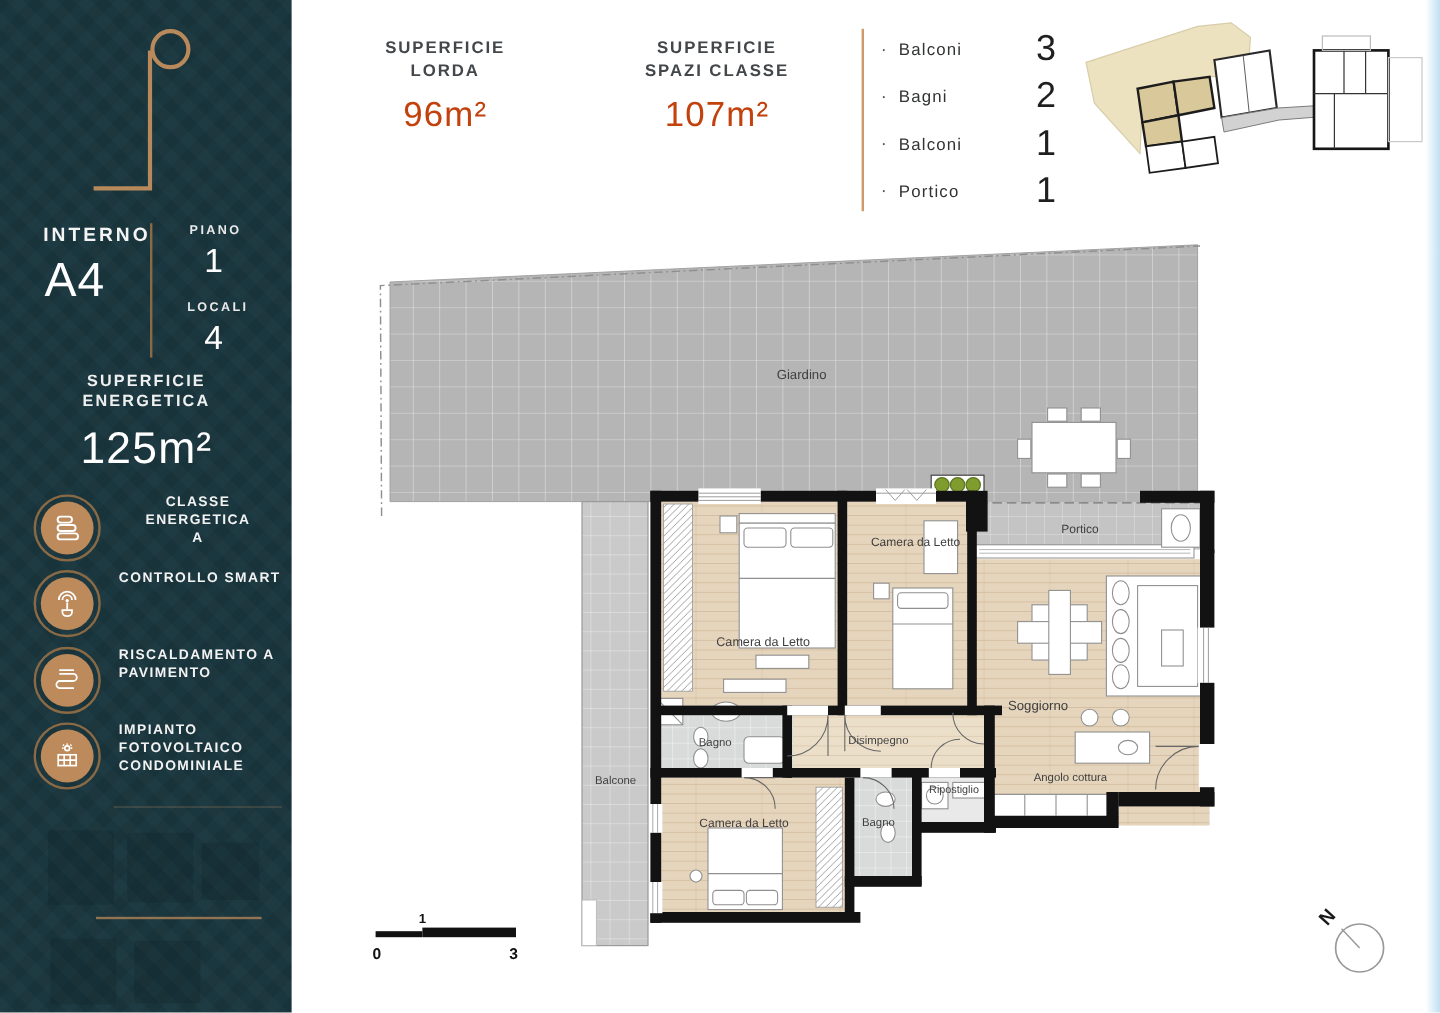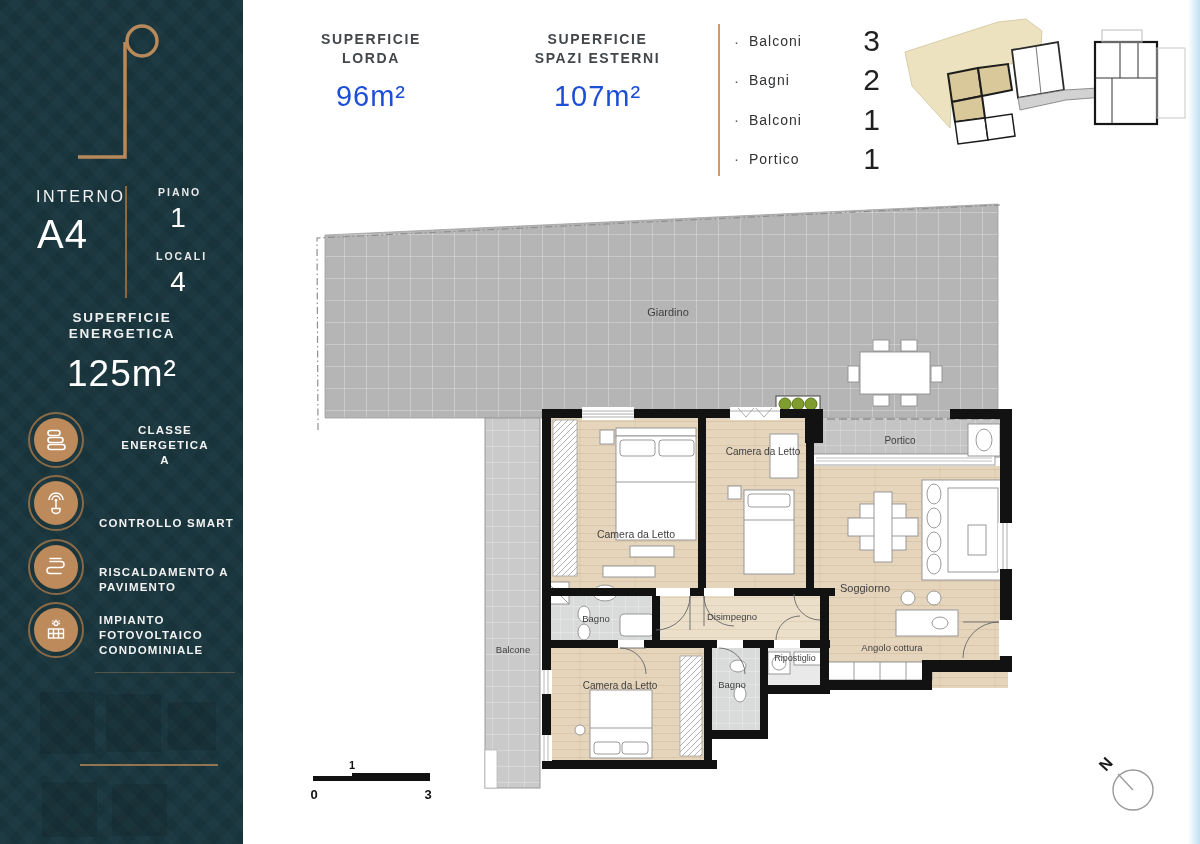--- a/index.html
+++ b/index.html
@@ -12,47 +12,47 @@
   .page{position:absolute;inset:0;width:1200px;height:844px;background:#fff;overflow:hidden;}
   .blue-edge{position:absolute;right:0;top:0;width:12px;height:100%;
     background:linear-gradient(to right,rgba(185,221,240,0),rgba(185,221,240,.9));}
 
   
   .sidebar{position:absolute;left:0;top:0;width:243px;height:844px;background:var(--sidebar-bg);
     background-image:
       repeating-linear-gradient(45deg,rgba(255,255,255,.018) 0 10px,transparent 10px 20px),
       repeating-linear-gradient(-45deg,rgba(0,0,0,.06) 0 10px,transparent 10px 20px);}
   .logo-svg{position:absolute;left:60px;top:12px;}
-  .interno-label{position:absolute;left:36px;top:188px;font-size:16px;font-weight:normal;
+  .interno-label{position:absolute;left:36px;top:188px;font-size:16px;font-weight:bold;
     letter-spacing:2.5px;color:#f4f4f4;}
   .interno-value{position:absolute;left:37px;top:212px;font-size:40px;font-weight:400;
     letter-spacing:1px;color:#fff;}
   .v-divider{position:absolute;left:125px;top:186px;width:2px;height:112px;background:var(--accent-dark);}
   .piano-label{position:absolute;left:158px;top:186px;font-size:10.5px;letter-spacing:2px;color:#e9e9e9;font-weight:bold;}
   .piano-value{position:absolute;left:156px;top:202px;width:44px;text-align:center;font-size:28px;font-weight:300;color:#fff;}
   .locali-label{position:absolute;left:156px;top:250px;font-size:10.5px;letter-spacing:2px;color:#e9e9e9;font-weight:bold;}
   .locali-value{position:absolute;left:156px;top:266px;width:44px;text-align:center;font-size:28px;font-weight:300;color:#fff;}
   .sup-block{position:absolute;left:16px;top:310px;width:212px;text-align:center;color:#eef0f0;}
   .sup-block .l{font-size:13.5px;font-weight:bold;letter-spacing:1.8px;line-height:16px;}
   .sup-block .v{font-size:37px;font-weight:400;margin-top:11px;color:#fff;letter-spacing:1px;}
-  .feature{position:absolute;left:28px;display:flex;align-items:flex-end;gap:15px;height:56px;}
+  .feature{position:absolute;left:28px;display:flex;align-items:flex-start;gap:15px;height:56px;}
   .fcircle{width:56px;height:56px;border:2px solid var(--accent-dark);border-radius:50%;
     display:flex;align-items:center;justify-content:center;flex:0 0 auto;}
   .fcircle .disc{width:44px;height:44px;border-radius:50%;background:var(--accent);
     display:flex;align-items:center;justify-content:center;}
   .flabel{color:#f2f2f2;font-size:11.5px;font-weight:bold;letter-spacing:1.2px;line-height:15px;width:150px;}
   .flabel.center{text-align:center;width:132px;}
   .ghost-line-a{position:absolute;left:95px;top:672px;width:140px;height:1px;background:rgba(200,150,100,.32);}
   .ghost-line-b{position:absolute;left:80px;top:764px;width:138px;height:2px;background:rgba(186,138,90,.75);}
   .ghost{position:absolute;background:rgba(0,0,0,.10);border-radius:2px;}
 
   
   .hblock{position:absolute;text-align:center;color:var(--text-dark);}
   .hblock .l{font-size:14px;font-weight:bold;letter-spacing:1.6px;line-height:19px;}
-  .hblock .v{font-size:29px;margin-top:12px;color:#1d4ed8;letter-spacing:1px;}
+  .hblock .v{font-size:29px;margin-top:12px;color:#c2410c;letter-spacing:1px;}
   .stats{position:absolute;left:718px;top:24px;width:162px;height:152px;
     border-left:2px solid var(--divider);display:flex;flex-direction:column;justify-content:space-between;padding-left:14px;}
   .stat-row{display:flex;align-items:center;justify-content:space-between;}
   .stat-l{font-size:14px;letter-spacing:1px;color:#303234;display:flex;align-items:center;gap:9px;}
   .stat-b{font-size:15px;color:#555;}
   .stat-v{font-size:30px;font-weight:500;color:#1f1f1f;}
 
   .keyplan{position:absolute;left:890px;top:0;}
   .plan{position:absolute;left:300px;top:190px;}
   text{font-family:"Liberation Sans",sans-serif;}
@@ -158,21 +158,21 @@
     <div class="ghost" style="left:112px;top:784px;width:55px;height:52px;"></div>
   </div>
 
   <div class="hblock" style="left:311px;top:30px;width:120px;">
     <div class="l">SUPERFICIE</div>
     <div class="l">LORDA</div>
     <div class="v">96m²</div>
   </div>
   <div class="hblock" style="left:530px;top:30px;width:135px;">
     <div class="l">SUPERFICIE</div>
-    <div class="l">SPAZI ESTERNI</div>
+    <div class="l">SPAZI CLASSE</div>
     <div class="v">107m²</div>
   </div>
 
   <div class="stats">
     <div class="stat-row">
       <span class="stat-l">
           <span class="stat-b">·</span>
           <span>Balconi</span>
         </span>
       <span class="stat-v">3</span>

